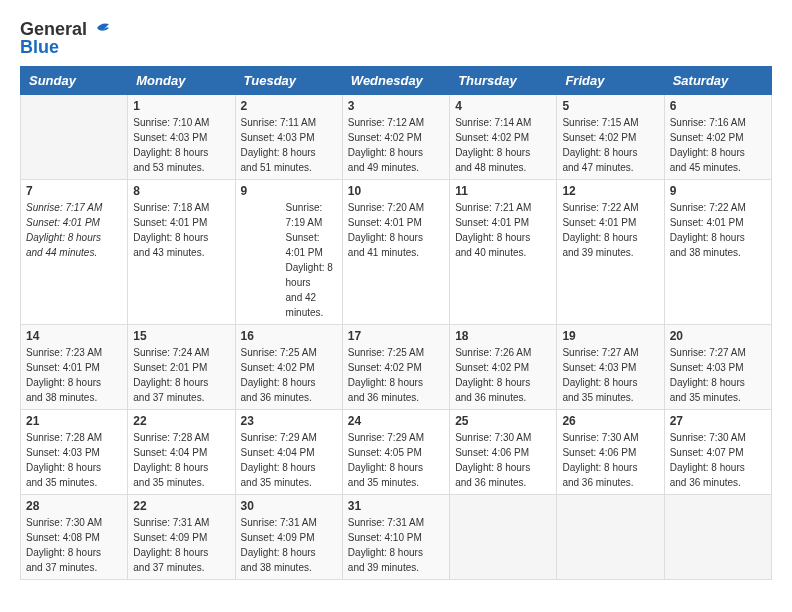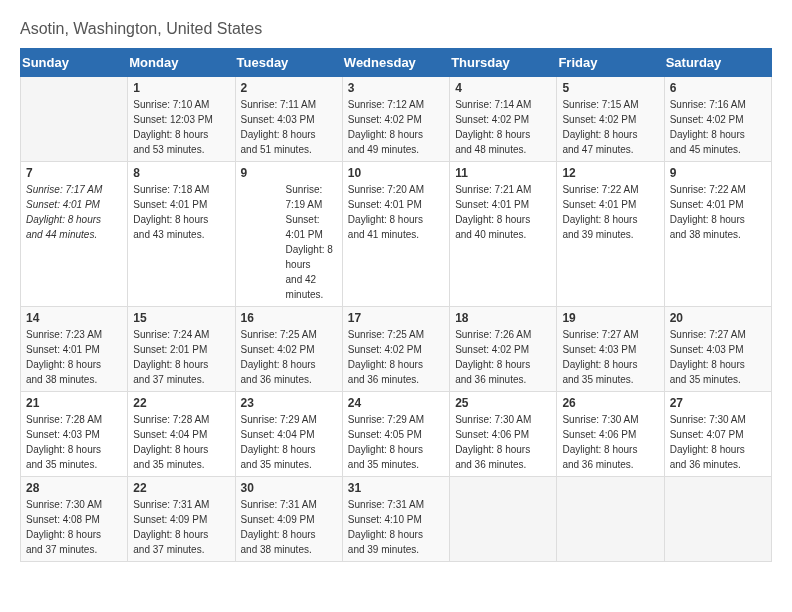--- a/index.html
+++ b/index.html
@@ -48,23 +48,24 @@
     .calendar-table {
       width: 100%;
       border-collapse: collapse;
       border: 1px solid #ccc;
     }
     .calendar-table thead tr th {
       background-color: #2b6cb0;
       color: #fff;
       font-size: 13px;
       font-weight: bold;
-      padding: 6px 1px;
+      padding: 6px 8px;
       text-align: left;
       border: 1px solid #2b6cb0;
+      font-style: italic;
     }
     .calendar-table tbody tr td {
       vertical-align: top;
       padding: 4px 5px;
       font-size: 10.5px;
       color: #333;
       border: 1px solid #ddd;
       width: calc(100% / 7);
       min-height: 80px;
       background: #fff;
@@ -87,22 +88,32 @@
       color: #333;
     }
     .empty-cell {
       background: #f5f5f5 !important;
     }
   </style>
 </head>
 <body>
 
 <div class="header-section">
+  <div class="logo">
+    <div style="display:flex; flex-direction:column; align-items:flex-start; line-height:1.1;">
+      <div style="display:flex; align-items:center;">
+        <span class="logo-text-general">General</span>
+        <svg width="22" height="18" viewBox="0 0 22 18" style="margin-left:2px;">
+          <path d="M8 8 Q12 2 20 4 Q16 8 14 10 Q18 6 20 8 Q16 12 10 10 Z" fill="#1a6abf"></path>
+        </svg>
+      </div>
+      <span class="logo-text-blue">Blue</span>
+    </div>
+  </div>
   <div class="title-section">
-    <div class="calendar-subtitle">Asotin, Washington, United States</div>
   </div>
 </div>
 
 <table class="calendar-table">
   <thead>
     <tr>
     <th>Sunday</th>
         <th>Monday</th>
         <th>Tuesday</th>
         <th>Wednesday</th>
@@ -110,21 +121,21 @@
         <th>Friday</th>
         <th>Saturday</th>
       </tr>
   </thead>
   <tbody id="calendar-body">
   <tr>
         <td class="empty-cell"></td>
         <td>
           <span class="day-number">1</span>
           <div class="day-info" style="white-space: pre-line;">Sunrise: 7:10 AM
-Sunset: 12:03 PM
+Sunset: 4:03 PM
 Daylight: 8 hours
 and 53 minutes.</div>
         </td>
         <td>
           <span class="day-number">2</span>
           <div class="day-info" style="white-space: pre-line;">Sunrise: 7:11 AM
 Sunset: 4:03 PM
 Daylight: 8 hours
 and 51 minutes.</div>
         </td>

